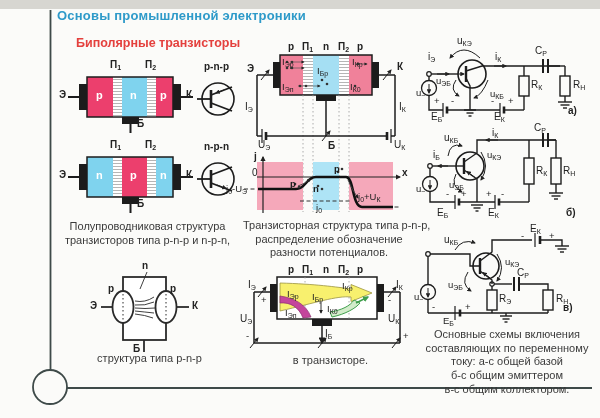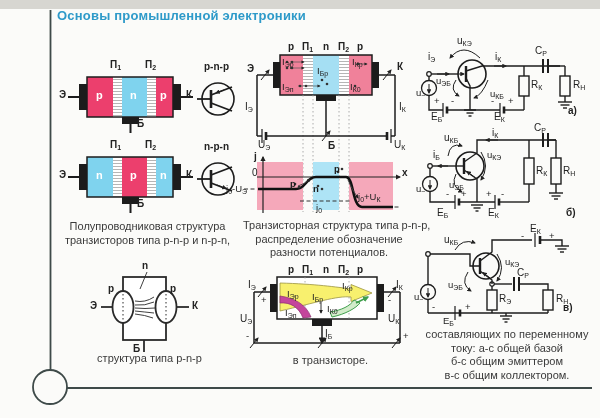--- a/index.html
+++ b/index.html
@@ -317,20 +317,21 @@
       <circle cx="428" cy="292" r="7.5" stroke-width="1.3"></circle>
       <line x1="428" y1="288" x2="428" y2="297" stroke-width="1" marker-end="url(#ar)"></line>
       <line x1="428" y1="256.5" x2="428" y2="284.5" stroke-width="1.4"></line>
       <line x1="428" y1="299.5" x2="428" y2="313" stroke-width="1.4"></line>
       <line x1="455" y1="306" x2="455" y2="320" stroke-width="1.2"></line>
       <line x1="460" y1="309.5" x2="460" y2="316.5" stroke-width="2.6"></line>
     </g>
   </svg>
 
   <span class="title" style="left:57px;top:8px">Основы промышленной электроники</span>
+  <span class="subtitle" style="left:76px;top:36px">Биполярные транзисторы</span>
 
   <span class="L bold" style="left:110px;top:60px"><span class="m">П</span><sub>1</sub></span>
   <span class="L bold" style="left:145px;top:60px"><span class="m">П</span><sub>2</sub></span>
   <span class="L bold" style="left:59px;top:90px">Э</span>
   <span class="L bold" style="left:186px;top:90px">К</span>
   <span class="L bold" style="left:137px;top:119px">Б</span>
   <span class="L white" style="left:96px;top:90px">p</span>
   <span class="L white" style="left:130px;top:90px">n</span>
   <span class="L white" style="left:160px;top:90px">p</span>
   <span class="L bold" style="left:204px;top:62px">p-n-p</span>
@@ -462,18 +463,19 @@
   <span class="L" style="left:517px;top:268px"><span class="m">C</span><sub>Р</sub></span>
   <span class="L" style="left:499px;top:294px"><span class="m">R</span><sub>Э</sub></span>
   <span class="L" style="left:556px;top:294px"><span class="m">R</span><sub>Н</sub></span>
   <span class="L sm" style="left:414px;top:292px"><span class="m">u</span><sub>~</sub></span>
   <span class="L sm" style="left:432px;top:302px">-</span>
   <span class="L sm" style="left:465px;top:302px">+</span>
   <span class="L sm" style="left:443px;top:316px"><span class="m">Е</span><sub>Б</sub></span>
   <span class="L bold" style="left:563px;top:303px">в)</span>
 
   <div class="cap" style="left:418px;top:328px;width:178px">
+    <div>Основные схемы включения</div>
       <div>составляющих по переменному</div>
       <div>току: а-с общей базой</div>
     <div>б-с общим эмиттером</div>
       <div>в-с общим коллектором.</div>
   </div>
 </div>
 
 </body></html>

